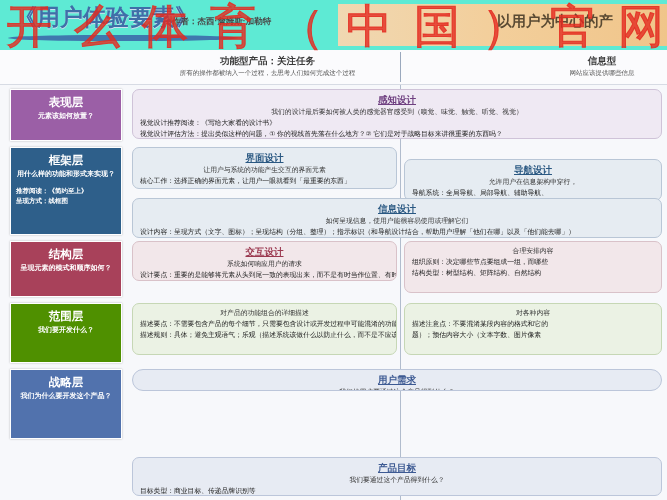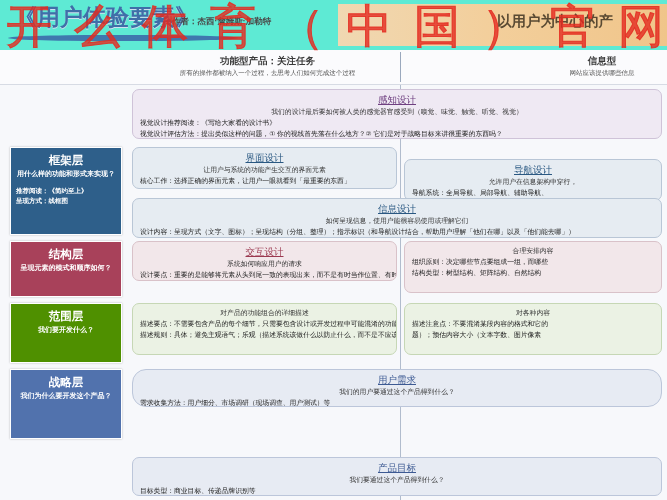--- a/index.html
+++ b/index.html
@@ -167,21 +167,21 @@
   .panel {
     position: absolute;
     border-radius: 7px;
     border: 1px solid #c9c9d4;
     background: #efeff5;
     padding: 3px 7px 4px 7px;
     overflow: hidden;
   }
   .p-title {
     font-size: 9.5px;
-    font-weight: normal;
+    font-weight: bold;
     text-align: center;
     text-decoration: underline;
     line-height: 13px;
   }
   .p-sub {
     font-size: 6.8px;
     text-align: center;
     line-height: 11px;
     color: #333;
   }
@@ -218,21 +218,21 @@
   .x-right { left: 404px; width: 258px; }
 
   .pos-perc  { top: 4px;   height: 50px; }
   .pos-ui    { top: 62px;  height: 42px; }
   .pos-nav   { top: 74px;  height: 42px; }
   .pos-info  { top: 113px; height: 40px; }
   .pos-inter { top: 156px; height: 40px; }
   .pos-ia    { top: 156px; height: 52px; }
   .pos-func  { top: 218px; height: 52px; }
   .pos-cont  { top: 218px; height: 52px; }
-  .pos-need  { top: 284px; height: 38px; border-radius: 14px; }
+  .pos-need  { top: 284px; height: 22px; border-radius: 14px; }
   .pos-goal  { top: 328px; height: 39px; margin-top: 44px; }
 </style>
 </head>
 <body>
 
 <div id="page">
 
   <div class="header">
     <div class="hdr-orange"></div>
     <div class="hdr-underline"></div>
@@ -252,20 +252,24 @@
     </div>
     <div class="ch ch-right">
       <div class="ch-title">信息型</div>
       <div class="ch-sub">网站应该提供哪些信息</div>
     </div>
   </div>
 
   <div class="grid">
     <div class="col-divider"></div>
 
+    <div class="layer layer-1">
+      <div class="l-title">表现层</div>
+      <div class="l-sub">元素该如何放置？</div>
+    </div>
 
     <div class="layer layer-2">
       <div class="l-title">框架层</div>
       <div class="l-sub">用什么样的功能和形式来实现？</div>
       <div class="l-extra" style="white-space:pre-line;">推荐阅读：《简约至上》
 呈现方式：线框图</div>
     </div>
 
     <div class="layer layer-3">
       <div class="l-title">结构层</div>

